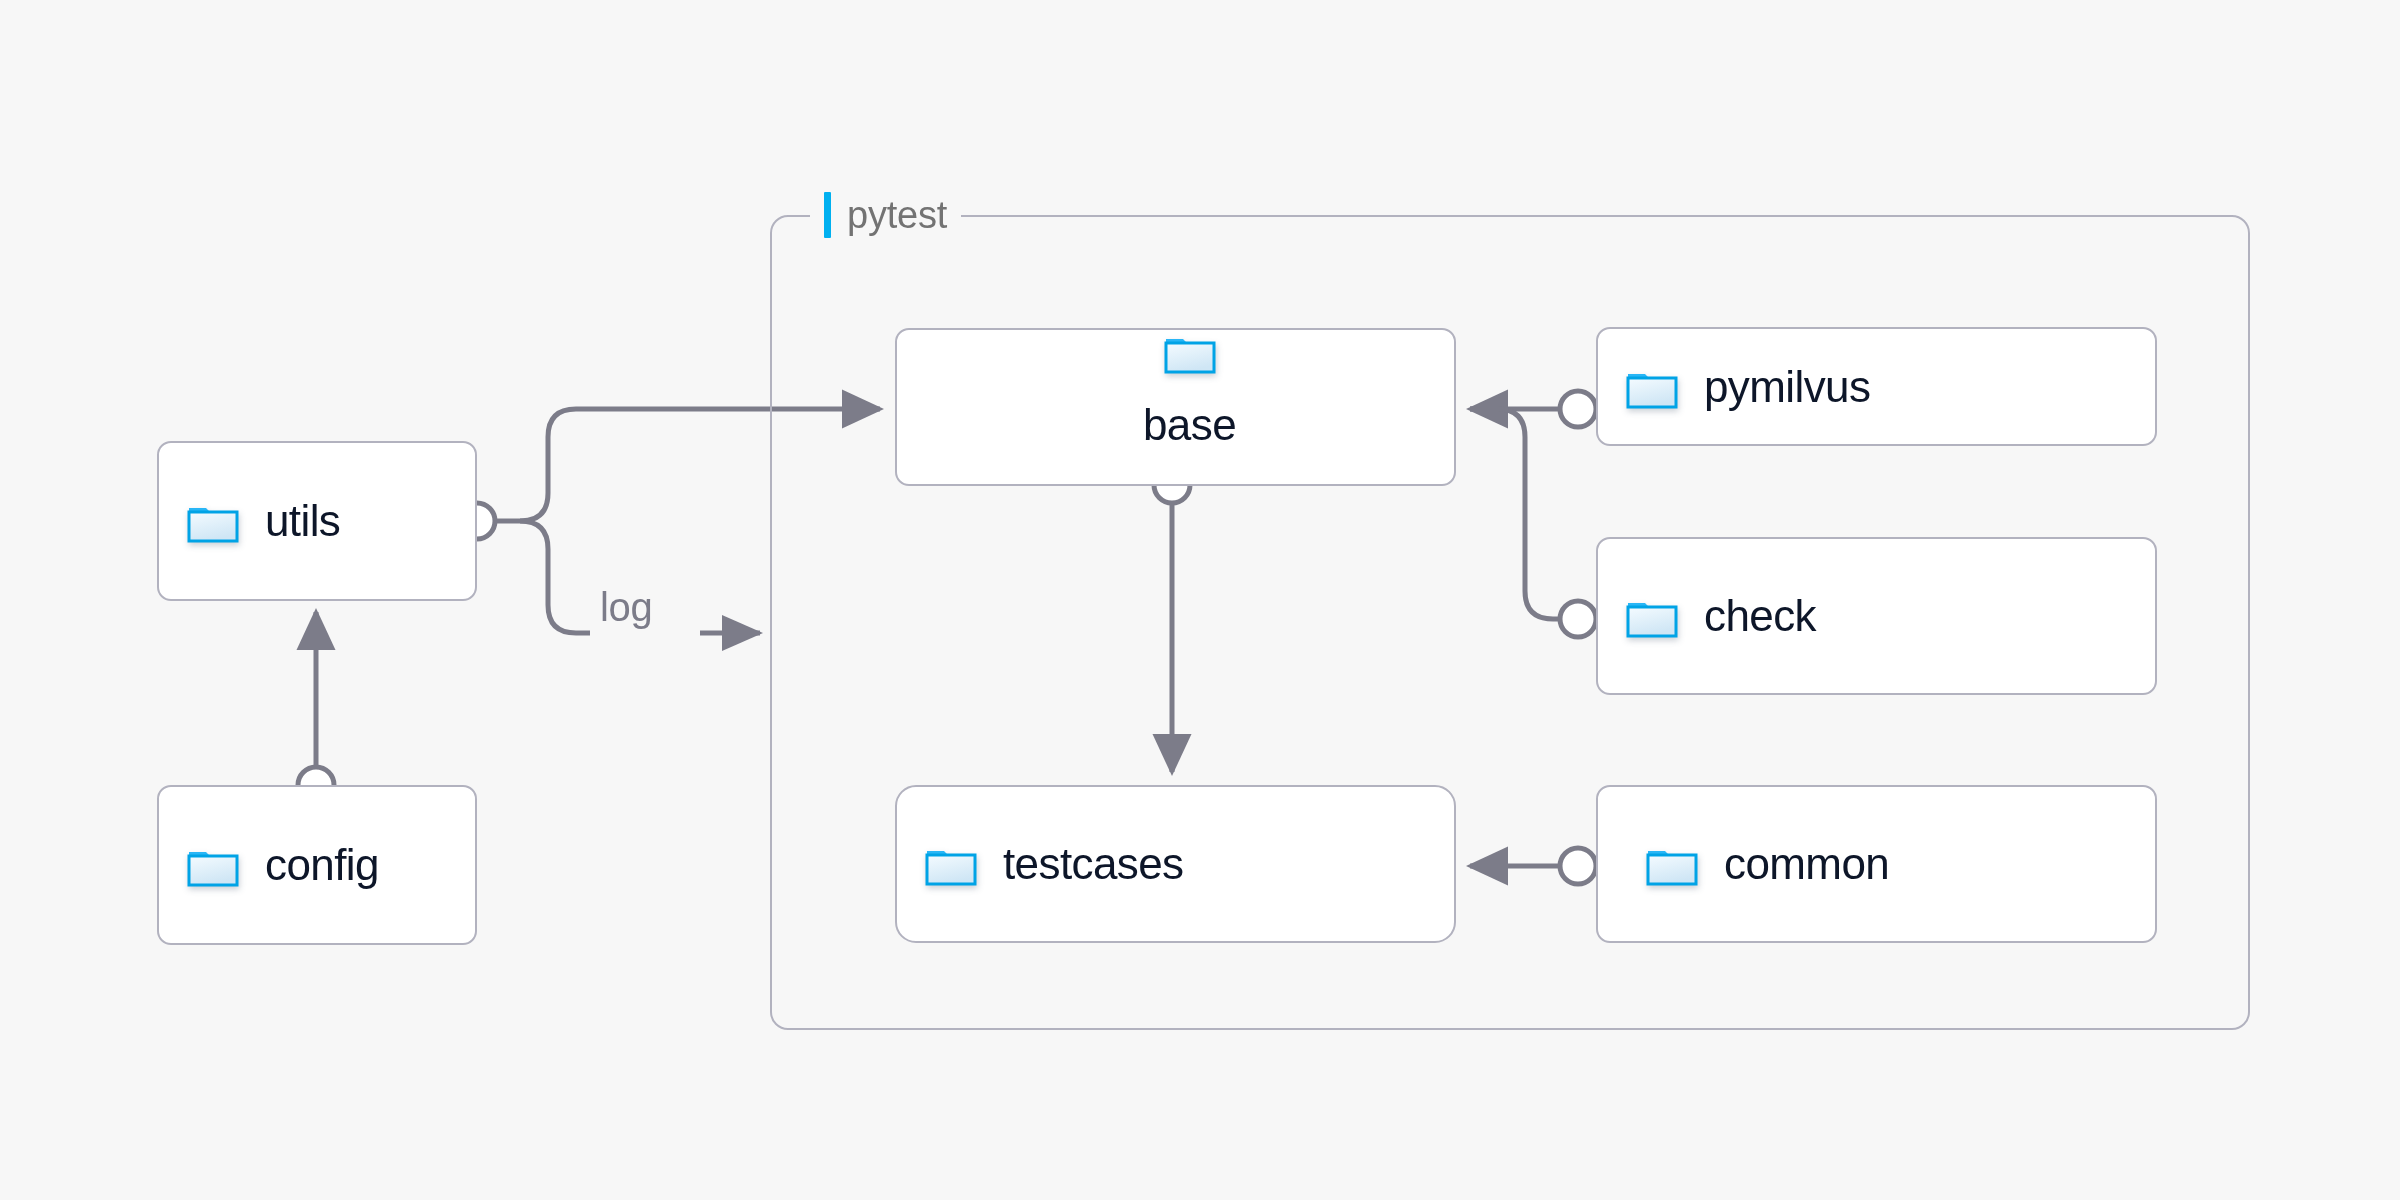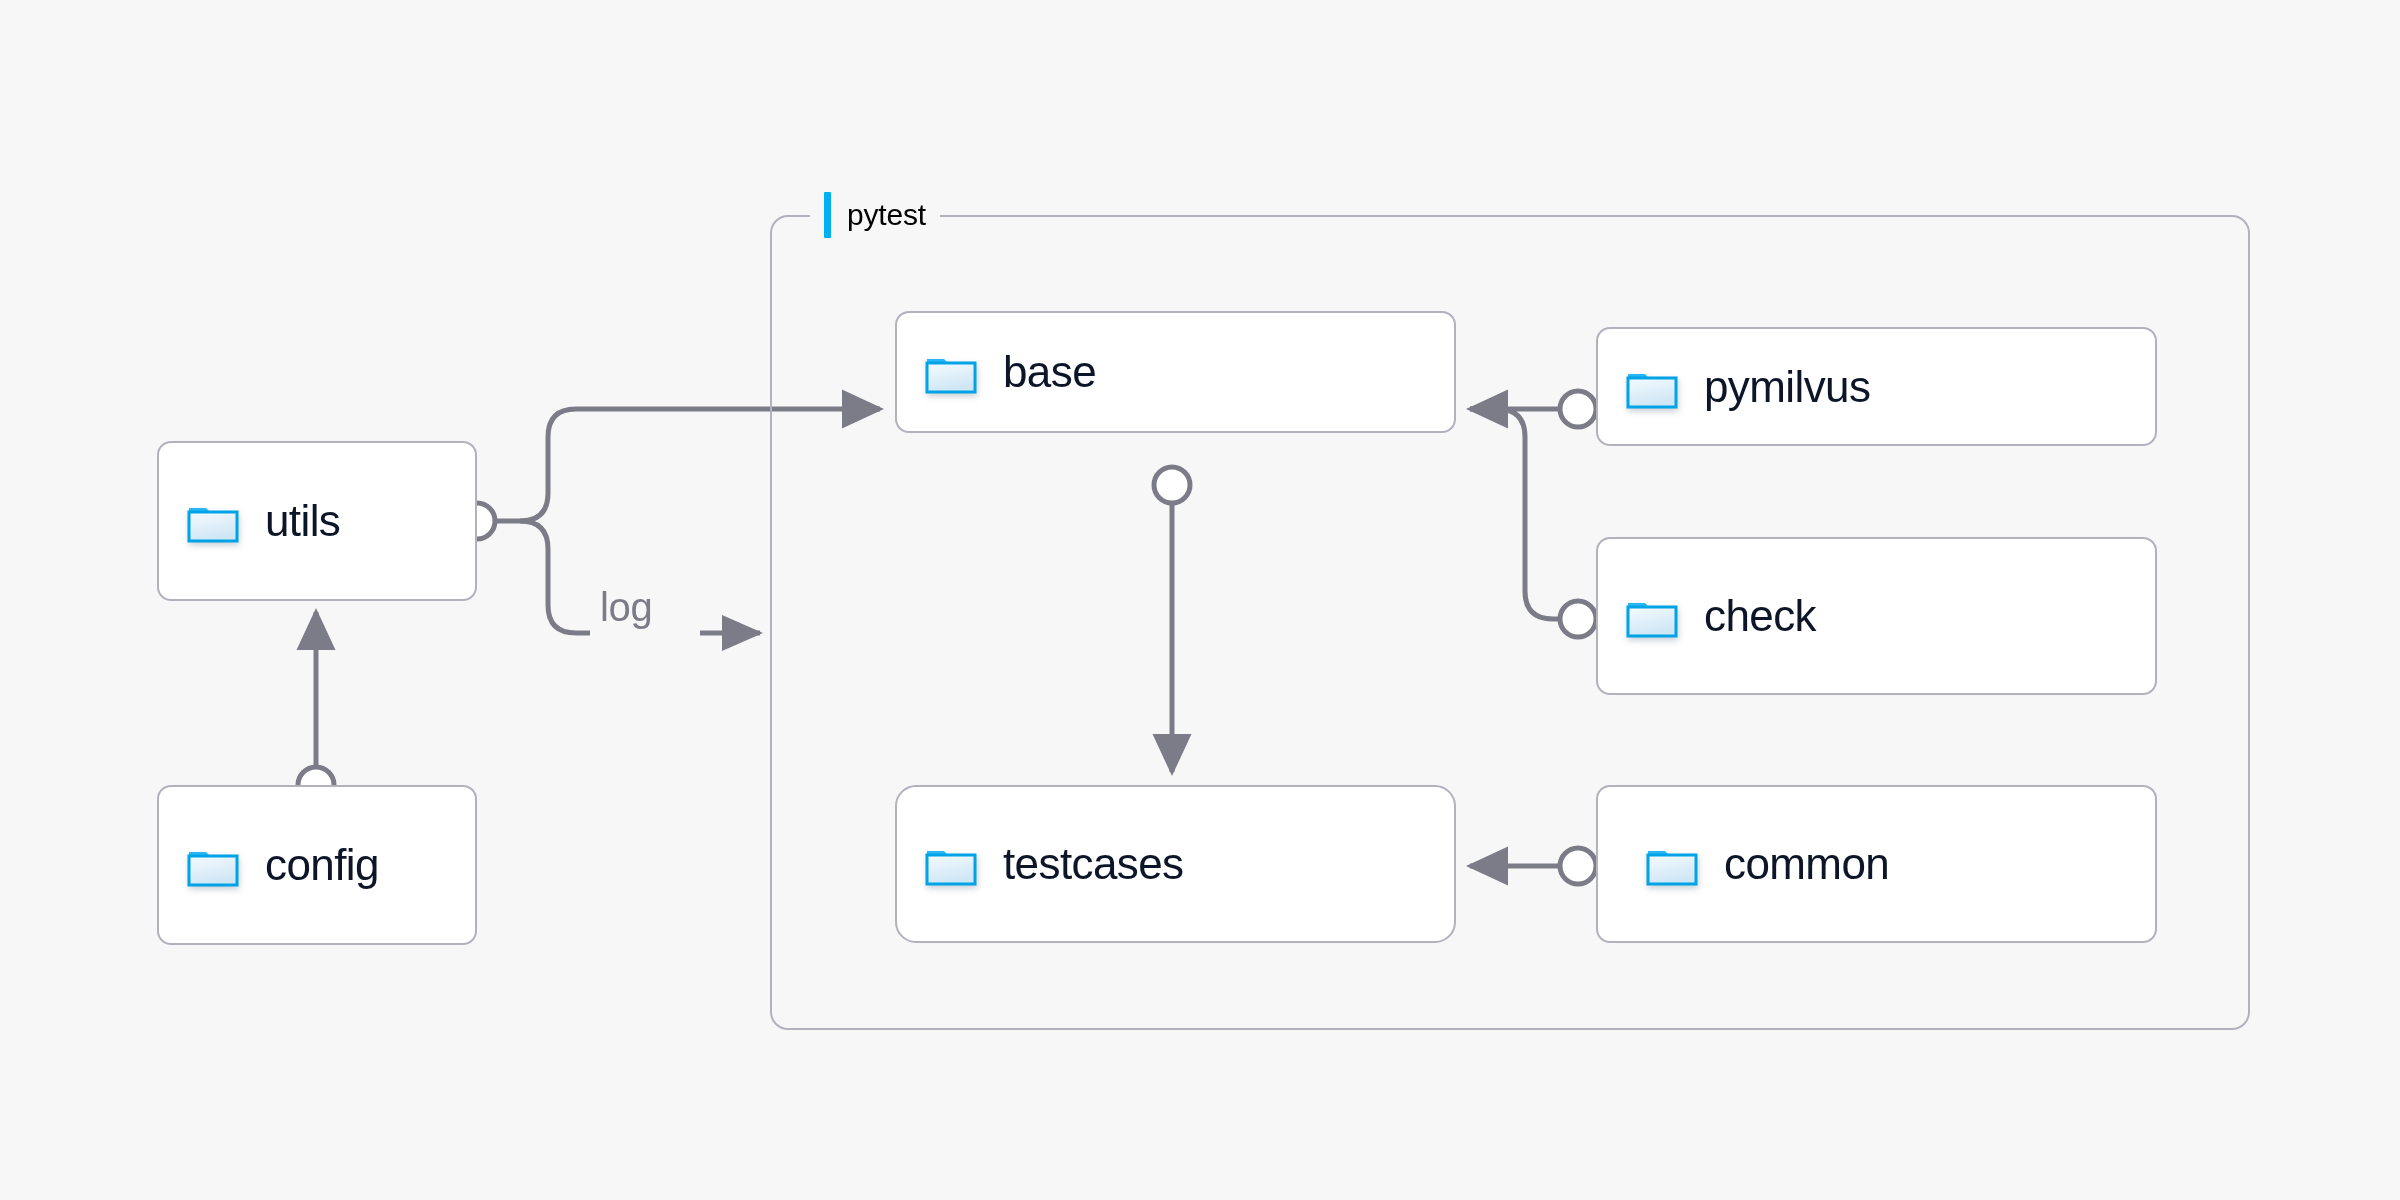--- a/index.html
+++ b/index.html
@@ -48,22 +48,22 @@
     height: 54px;
   }
   .group-label-bar {
     width: 7px;
     height: 46px;
     background: #00b0f0;
     border-radius: 1px;
     flex: none;
   }
   .group-label-text {
-    font-size: 30px;
-    color: #000000;
+    font-size: 38px;
+    color: #737373;
     letter-spacing: -0.2px;
     white-space: nowrap;
   }
 
   
   .node {
     position: absolute;
     box-sizing: border-box;
     background: #ffffff;
     border: 2px solid #b2b2bf;
@@ -186,21 +186,21 @@
             <stop offset="100%" stop-color="#cfe6f5"></stop>
           </linearGradient>
         </defs>
         <path d="M2,9 h17 l5,5 h26 v4 H2 Z" fill="#29b6f6"></path>
         <rect x="2" y="13" width="48" height="29" fill="url(#fg-config)" stroke="#00a3e6" stroke-width="3"></rect>
       </svg>
     </span>
     <span class="node-label">config</span>
   </div>
 
-  <div class="node" style="left:895px; top:311px; width:561px; height:122px;">
+  <div class="node" style="left:895px; top:328px; width:561px; height:158px;flex-direction:column;">
     <span class="folder-icon">
       <svg viewBox="0 0 52 44" width="52" height="44">
         <defs>
           <linearGradient id="fg-base" x1="0" y1="0" x2="0.35" y2="1">
             <stop offset="0%" stop-color="#f4fbff"></stop>
             <stop offset="100%" stop-color="#cfe6f5"></stop>
           </linearGradient>
         </defs>
         <path d="M2,9 h17 l5,5 h26 v4 H2 Z" fill="#29b6f6"></path>
         <rect x="2" y="13" width="48" height="29" fill="url(#fg-base)" stroke="#00a3e6" stroke-width="3"></rect>

